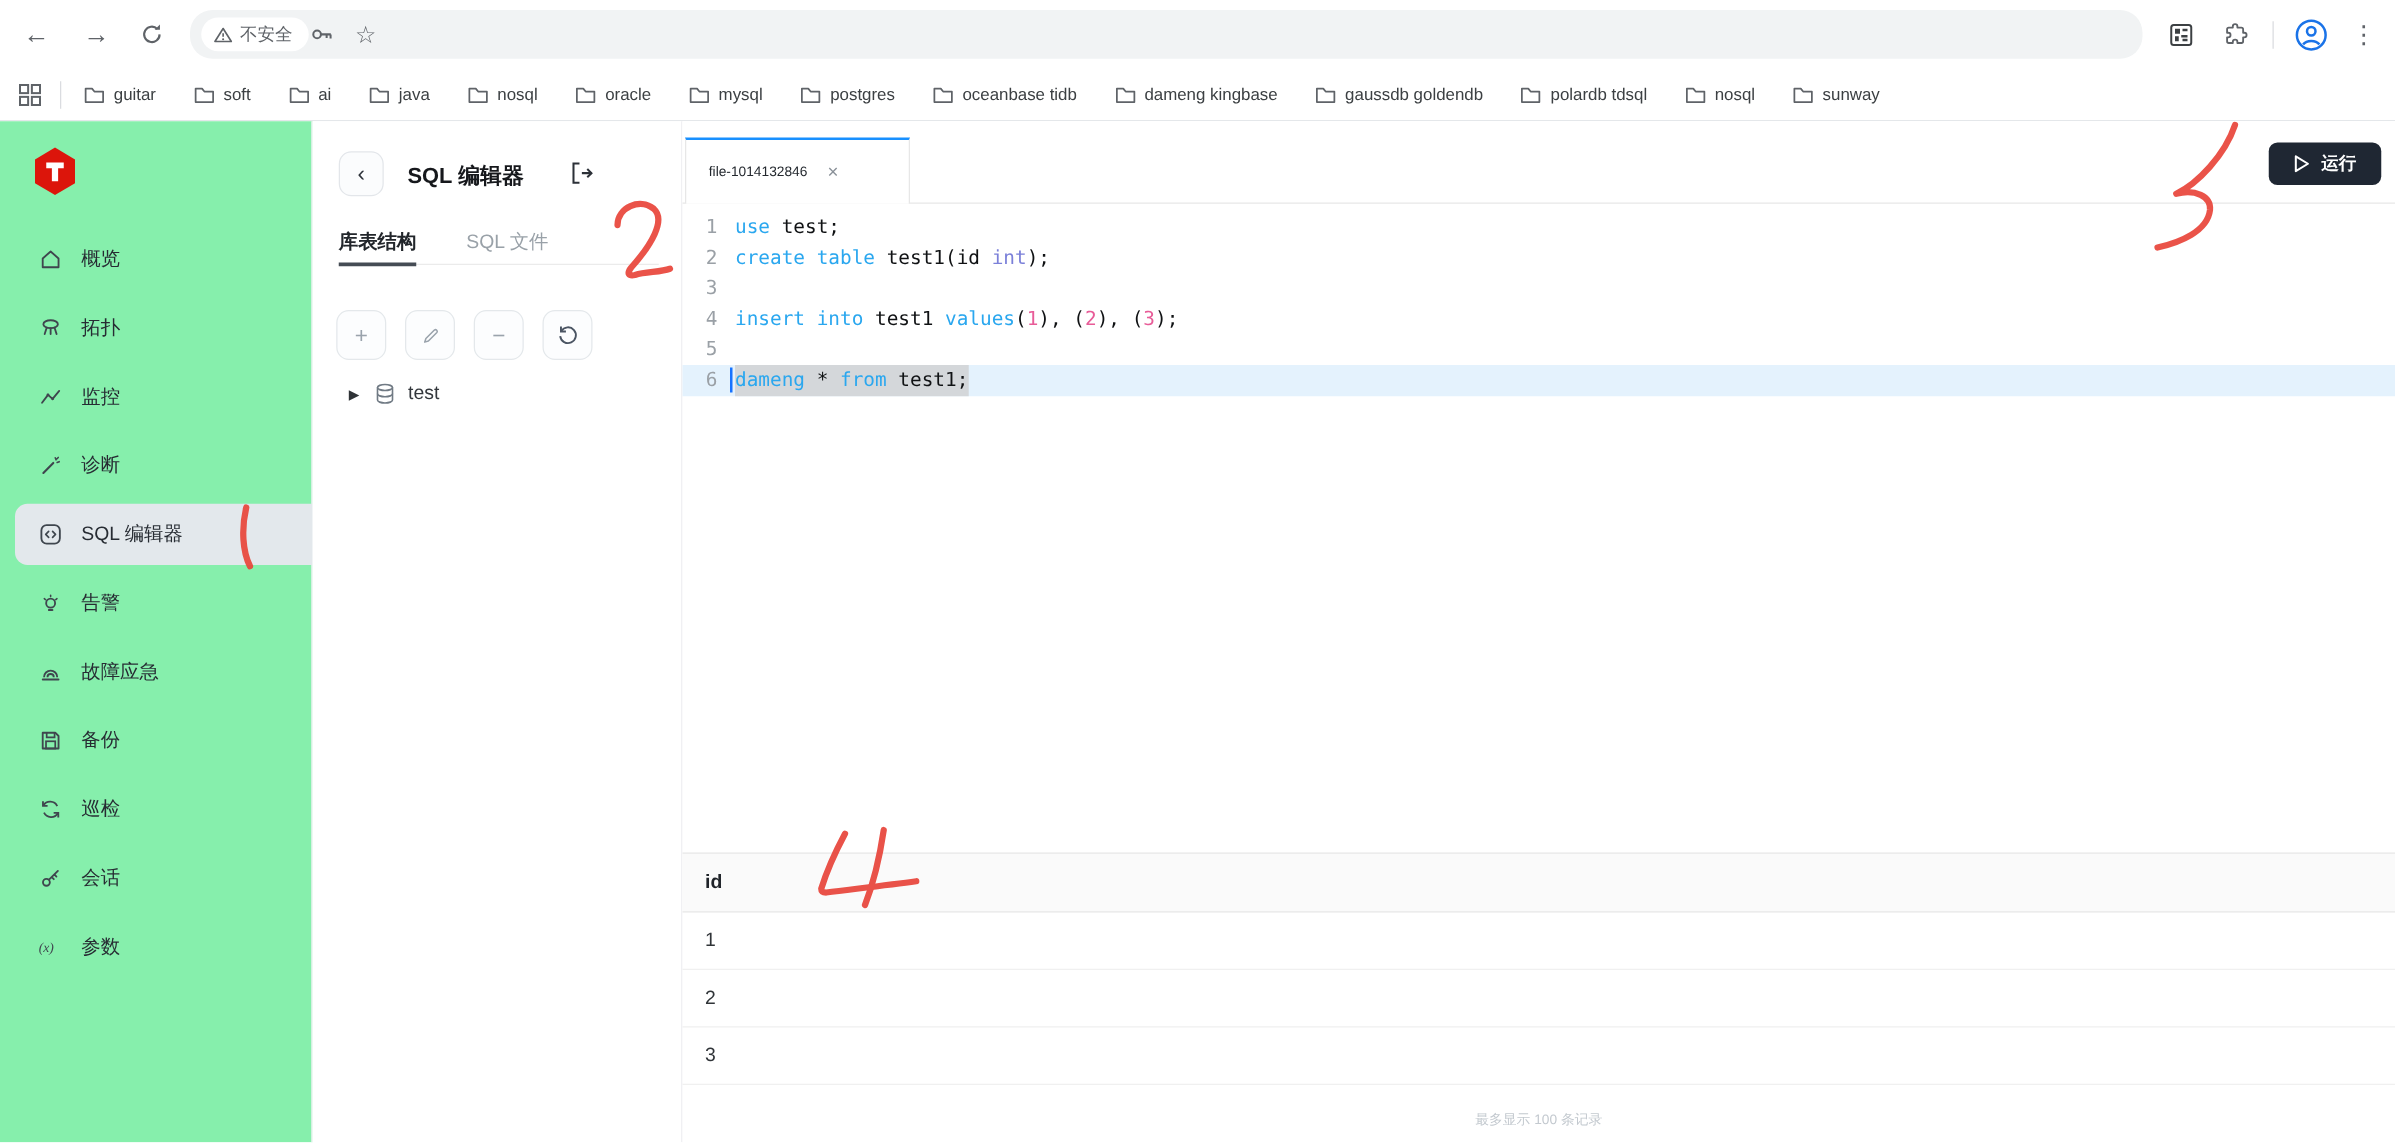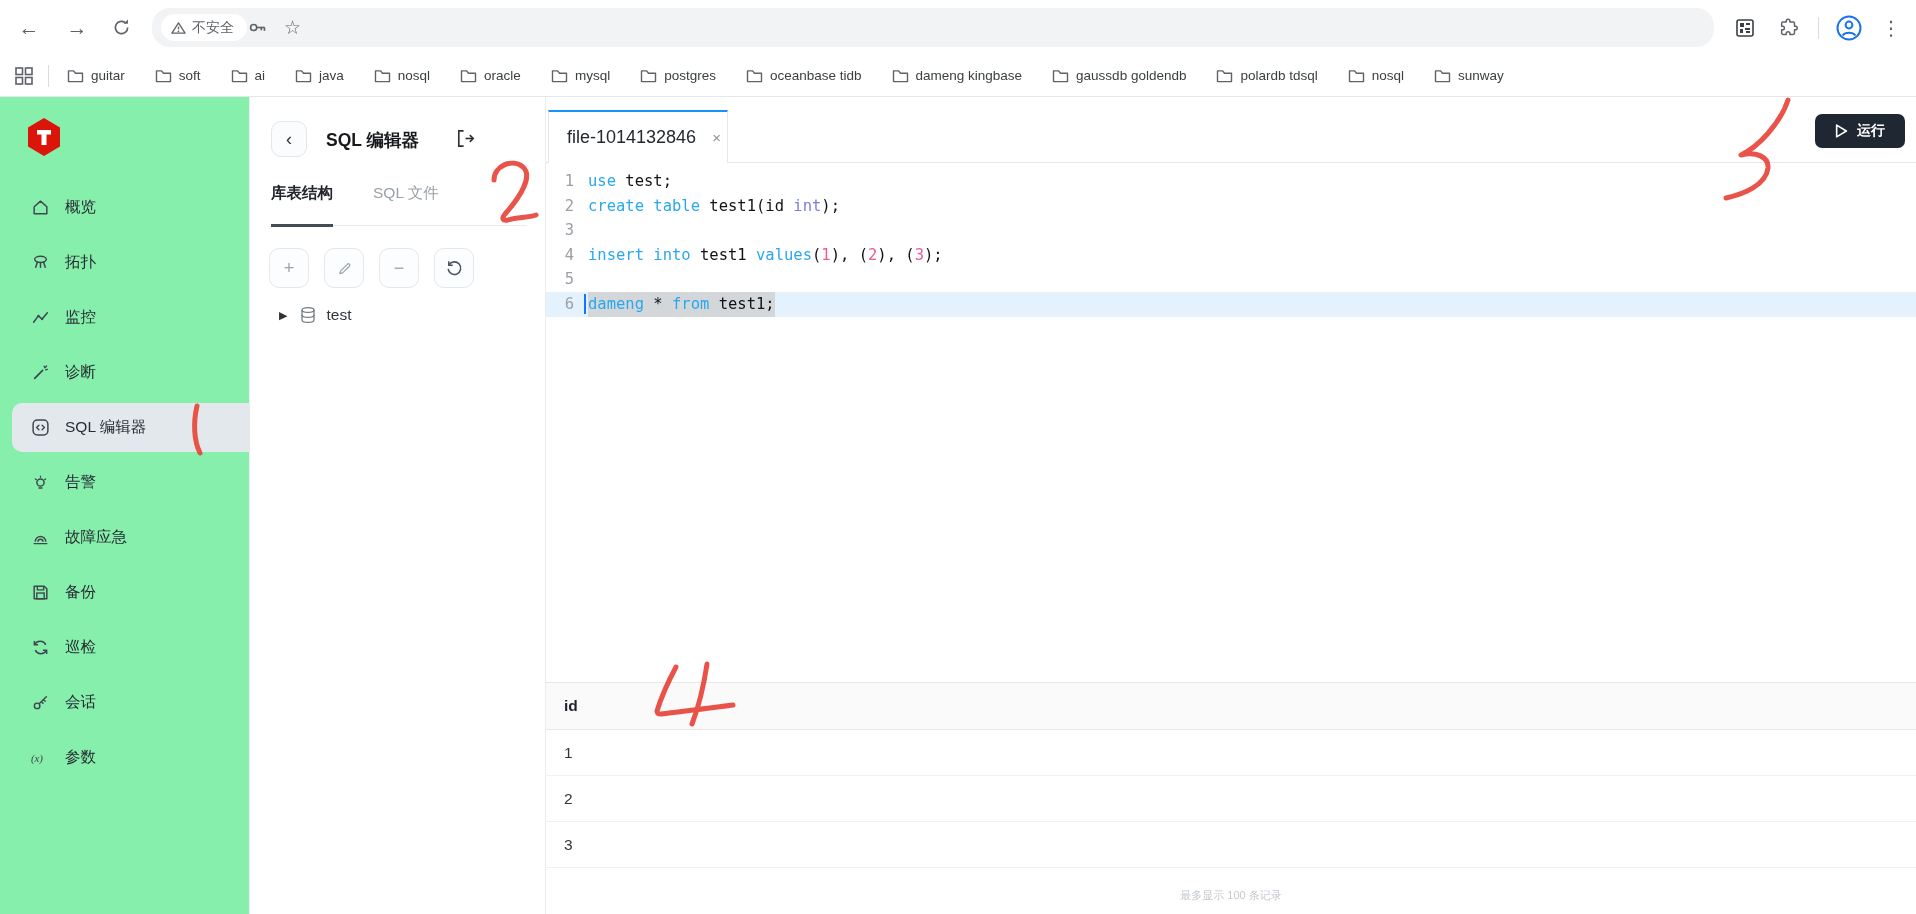--- a/index.html
+++ b/index.html
@@ -40,37 +40,37 @@
   .s-ic { width:20px; height:20px; display:flex; align-items:center; justify-content:center; }
   .s-ic svg { display:block; }
   .s-label { margin-left:15px; font-size:15.5px; font-weight:500; color:#272c33; }
   .s-chev { margin-left:auto; margin-right:16px; font-size:18px; color:#6b7280; }
 
   .panel2 { position:relative; width:296px; height:817px; background:#fff; border-right:1px solid #ececf0; }
   .back-btn { position:absolute; left:21px; top:24px; width:36px; height:36px; border:1px solid #e3e6ea; border-radius:10px; background:#fbfcfd; display:flex; align-items:center; justify-content:center; font-size:18px; color:#2c3138; cursor:pointer; }
   .panel-title { position:absolute; left:76px; top:31px; font-size:17.5px; font-weight:700; color:#16181c; }
   .export-btn { position:absolute; left:204px; top:30px; cursor:pointer; }
   .ptabs { position:absolute; left:21px; top:86px; width:256px; border-bottom:1px solid #ebebeb; display:flex; }
-  .ptab { padding-bottom:20px; font-size:15.5px; cursor:pointer; }
+  .ptab { padding-bottom:6px; font-size:15.5px; cursor:pointer; }
   .ptab.active { font-weight:700; color:#22262b; border-bottom:3px solid #454c54; margin-bottom:-2px; }
   .ptab.inactive { color:#99a1a8; margin-left:40px; }
   .ptoolbar { position:absolute; left:19px; top:151px; display:flex; gap:15px; }
   .tool-btn { width:40px; height:40px; border:1px solid #e4e8eb; border-radius:10px; background:#fcfdfe; display:flex; align-items:center; justify-content:center; color:#9aa3ac; cursor:pointer; }
   .tool-btn .g { font-size:18px; line-height:1; }
   .tree { position:absolute; left:29px; top:203px; }
   .tree-row { display:flex; align-items:center; height:30px; cursor:pointer; }
   .tree-tri { font-size:11px; color:#2f3337; }
   .tree-db { margin-left:12px; display:flex; }
   .tree-label { margin-left:9px; font-size:15.5px; color:#33373c; }
 
   
   .main { position:relative; flex:1; height:817px; background:#fff; }
   .tabstrip { position:absolute; left:0; top:0; right:0; height:66px; border-bottom:1px solid #e7e7e7; background:#fff; }
   .ed-tab { position:absolute; left:2px; top:13px; width:180px; height:53px; background:#fff; border-top:2px solid #1890ff; border-left:1px solid #e7e7e7; border-right:1px solid #e7e7e7; display:flex; align-items:center; padding-left:18px; }
-  .ed-tab-name { font-size:18px; color:#24292f; }
+  .ed-tab-name { font-size:11px; color:#24292f; }
   .ed-tab-close { margin-left:16px; font-size:15px; color:#8a9199; cursor:pointer; }
   .run-btn { position:absolute; right:11px; top:17px; width:90px; height:34px; background:#1f2733; border-radius:7px; display:flex; align-items:center; justify-content:center; gap:9px; cursor:pointer; }
   .run-label { color:#fff; font-size:14px; font-weight:700; }
 
   .editor { position:absolute; left:0; top:66px; right:0; height:519px; font-family:"DejaVu Sans Mono", monospace; font-size:15.5px; padding-top:6px; }
   .cl { display:flex; line-height:24.6px; height:24.6px; }
   .cl.active { background:#e4f2fd; }
   .gut { width:42px; text-align:right; padding-right:14px; color:#9aa0a6; }
   .lnt { white-space:pre; color:#101214; display:flex; }
   .tok-kw { color:#2aa7ef; } .tok-pl { color:#101214; } .tok-ty { color:#7b80d9; } .tok-nu { color:#e85c98; }

